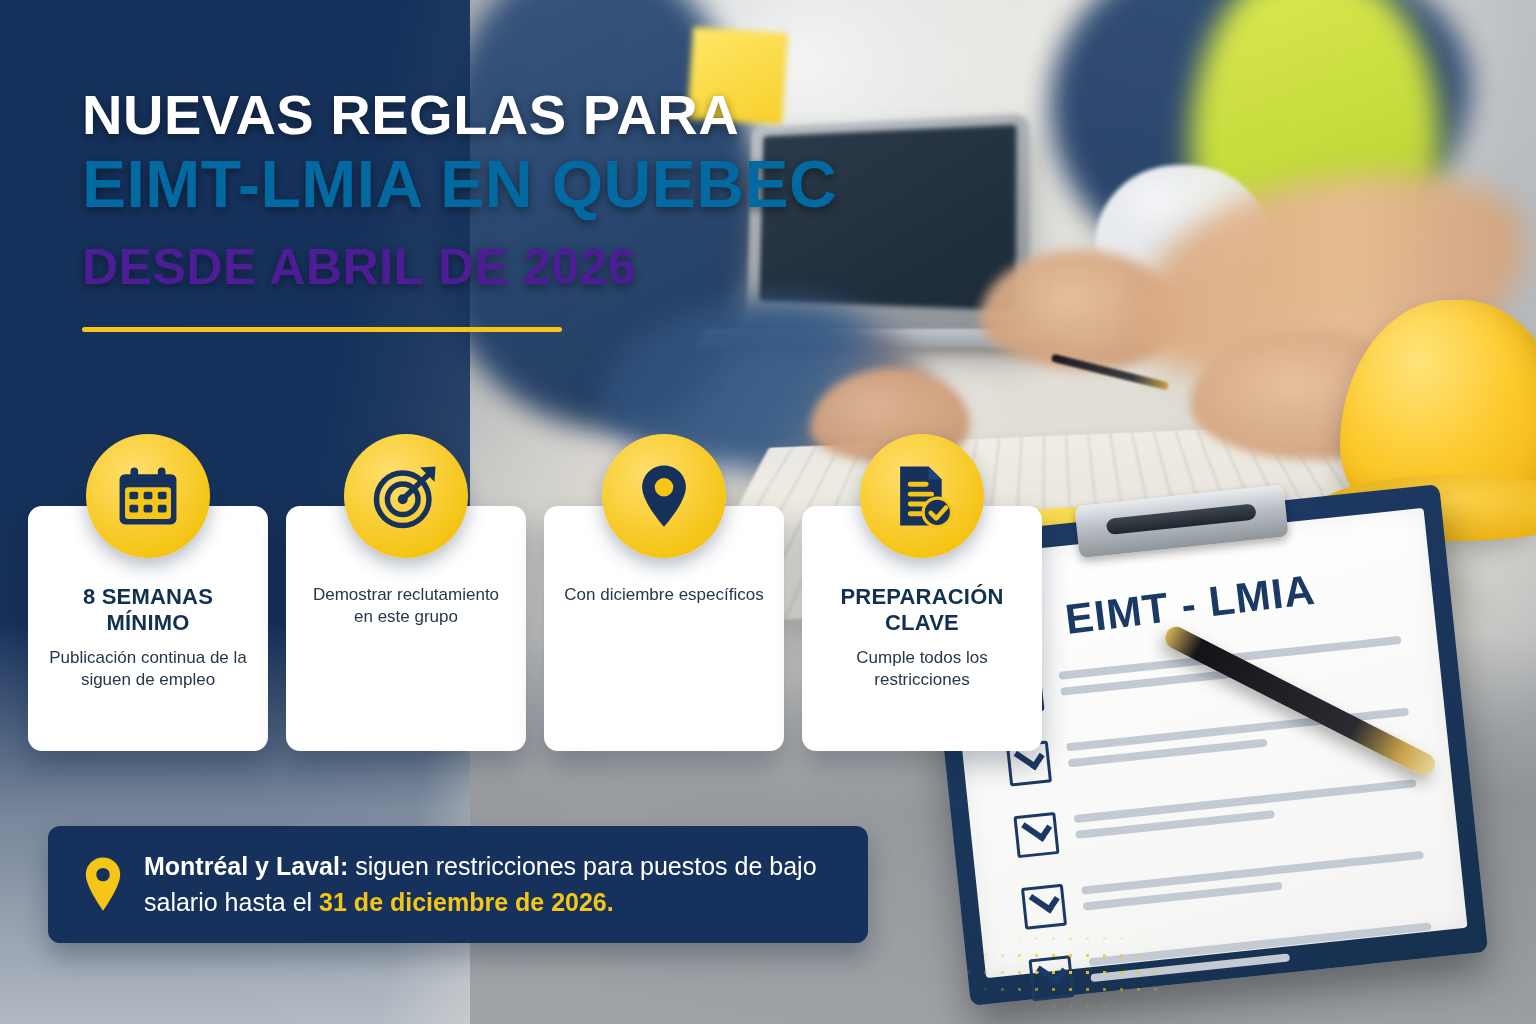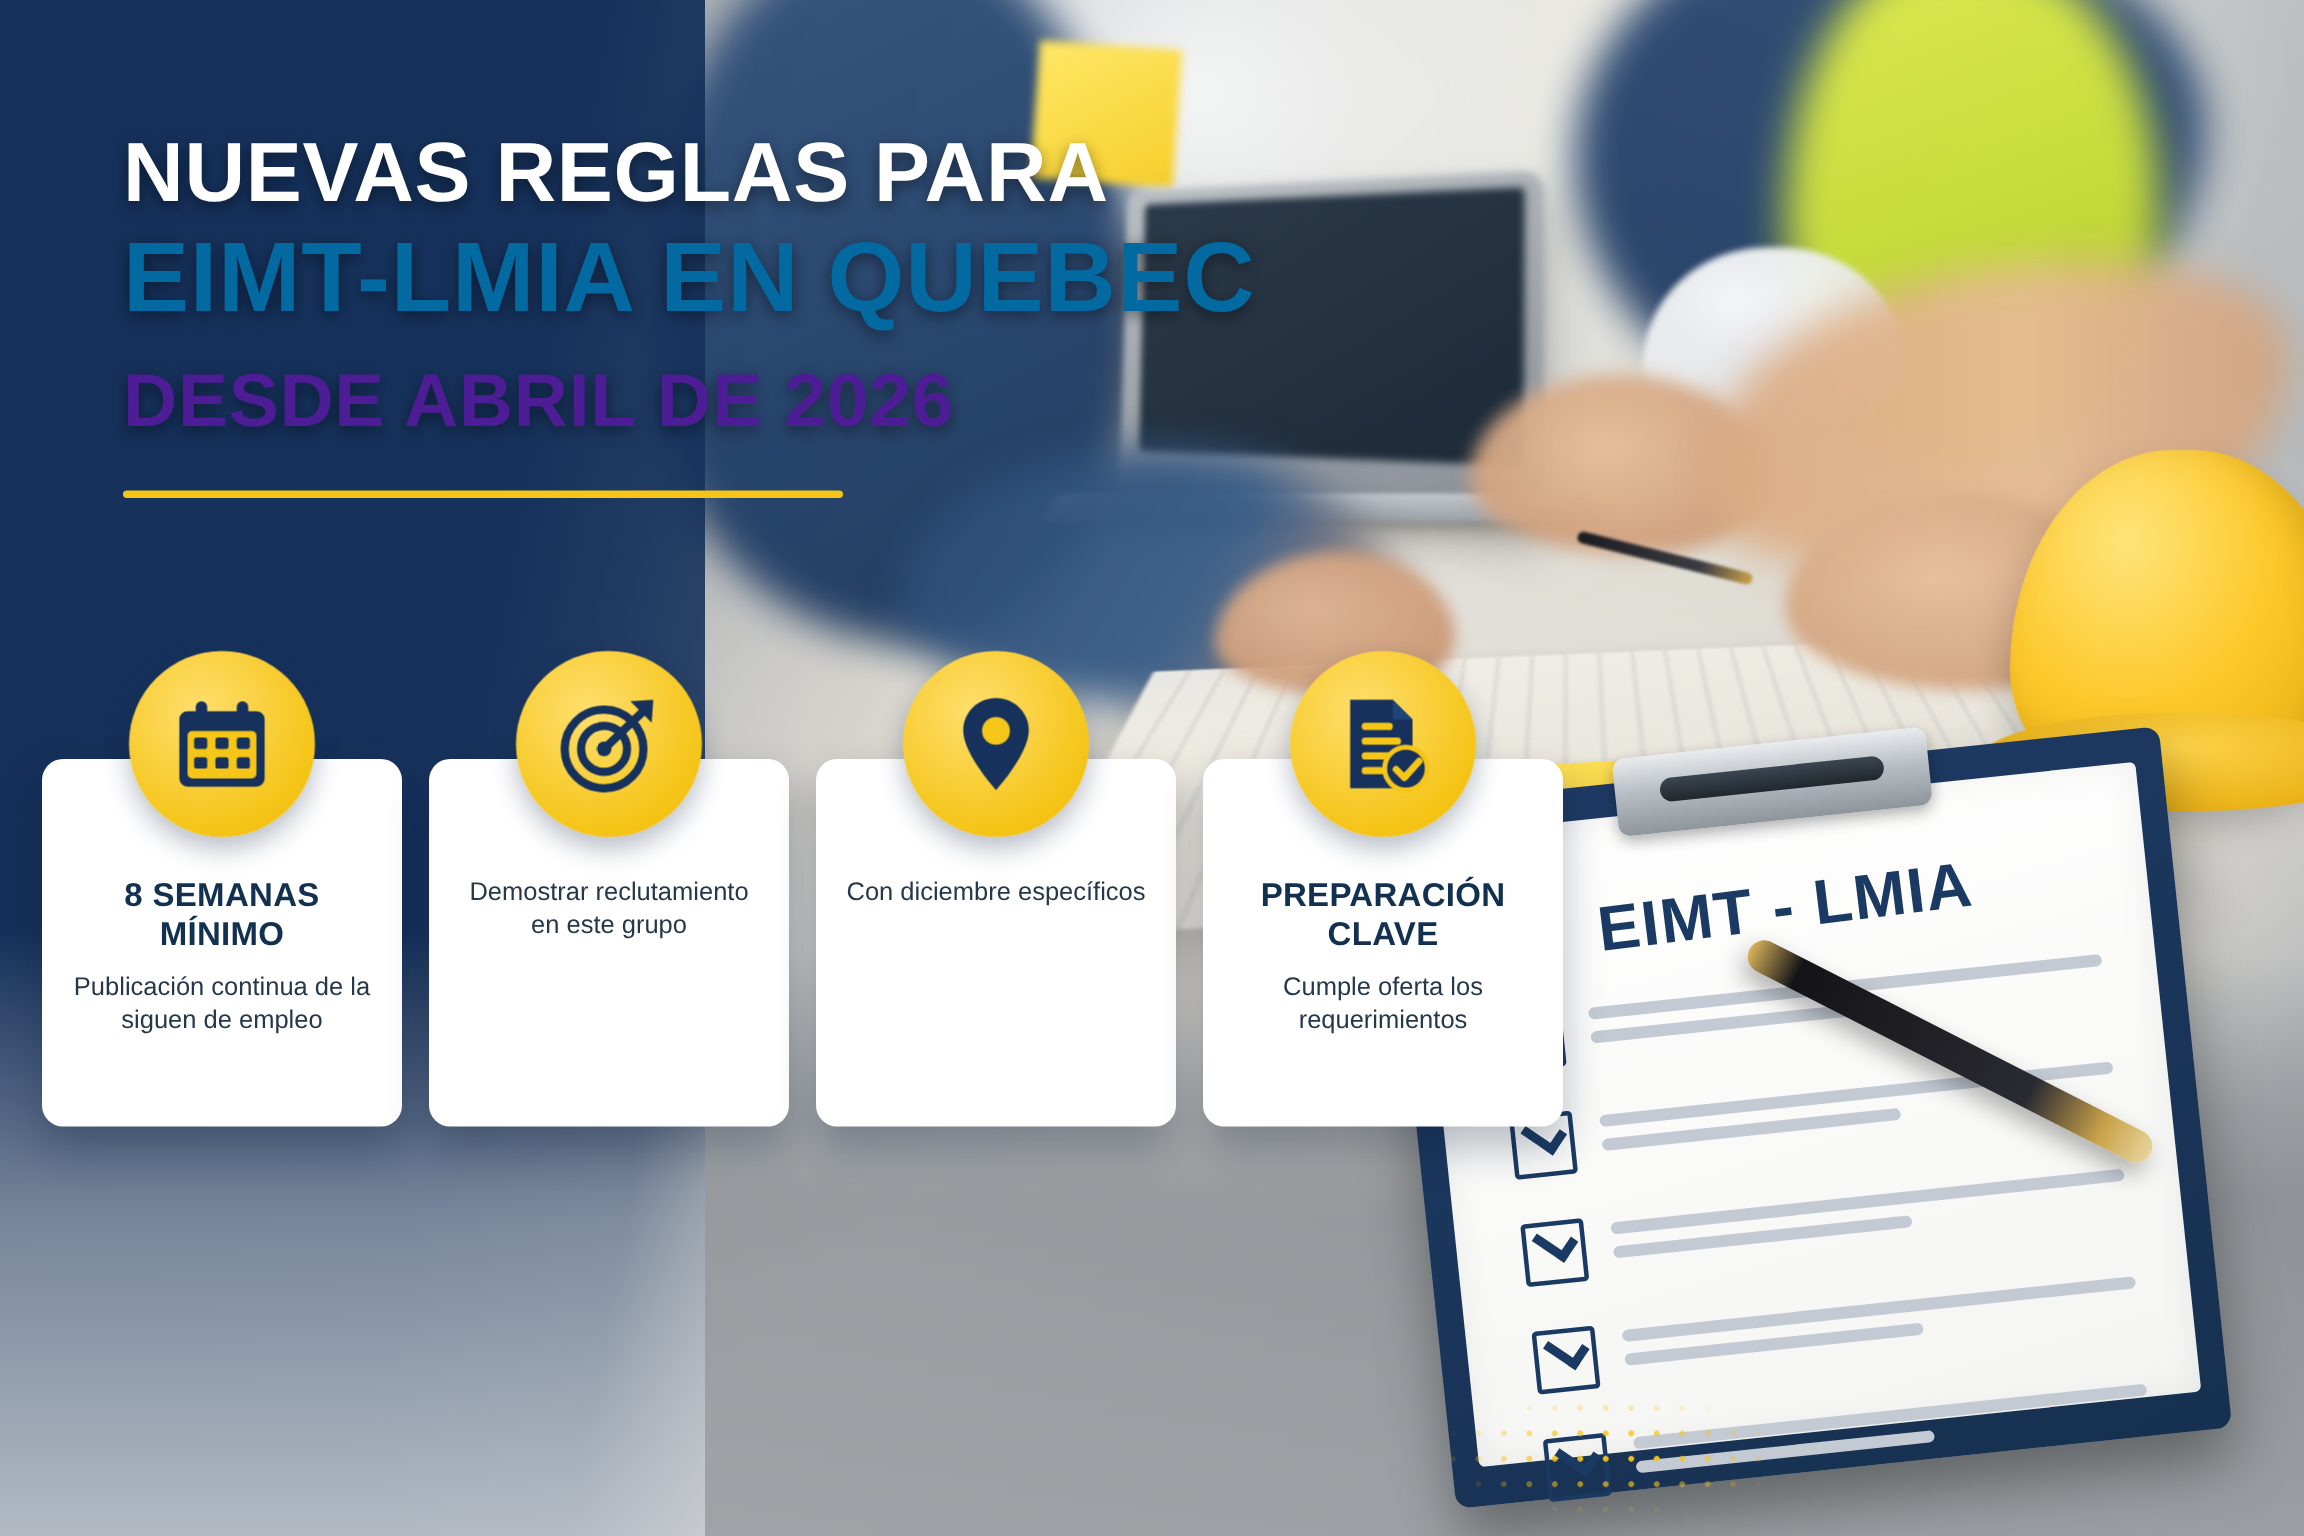--- a/index.html
+++ b/index.html
@@ -509,18 +509,27 @@
               <rect x="19" y="28" width="24" height="4.5" rx="2.2"></rect>
               <rect x="19" y="37" width="24" height="4.5" rx="2.2"></rect>
               <rect x="19" y="46" width="14" height="4.5" rx="2.2"></rect>
             </g>
             <circle cx="46" cy="47" r="13" fill="#16325c" stroke="#f5c518" stroke-width="3"></circle>
             <path d="M40 47.5l5 5 9-10" fill="none" stroke="#f5c518" stroke-width="4.2" stroke-linecap="round" stroke-linejoin="round"></path>
           </svg>
         </span>
       </div>
       <h3>PREPARACIÓN CLAVE</h3>
-      <p>Cumple oferta los requerimientos</p>
+      <p>Cumple todos los restricciones</p>
     </div>
   </div>
 
+  <div class="note">
+    <span class="pin">
+      <svg viewBox="0 0 64 72" aria-hidden="true" width="50" height="58">
+        <path d="M32 2c-12.2 0-22 9.7-22 21.7C10 40 32 70 32 70s22-30 22-46.3C54 11.7 44.2 2 32 2z" fill="#f5c518"></path>
+        <circle cx="32" cy="24" r="8.6" fill="#16325c"></circle>
+      </svg>
+    </span>
+    <span style="font-weight:bold;">Montréal y Laval:</span><span> siguen restricciones para puestos de bajo salario hasta el </span><span class="hi">31 de diciembre de 2026.</span>
+  </div>
 
 </div>
 
 </body></html>

